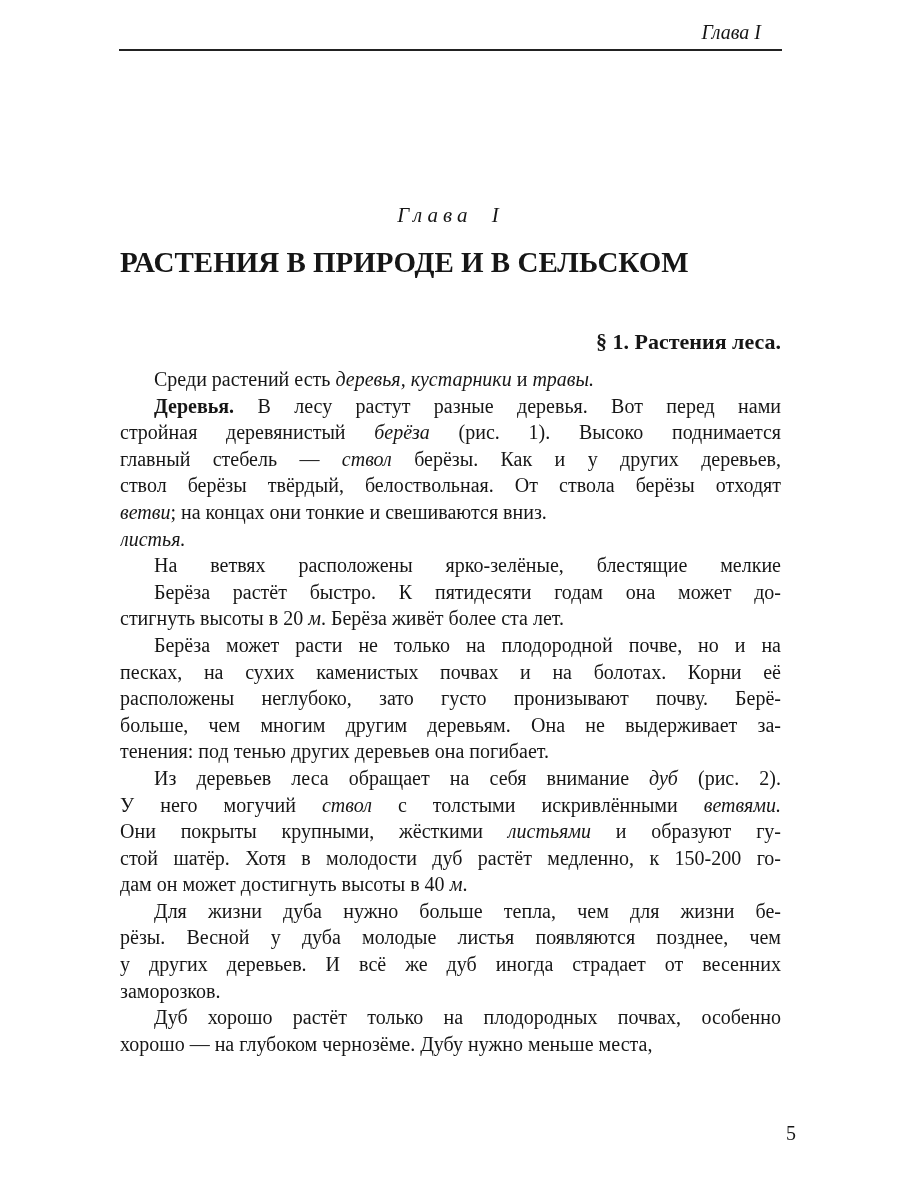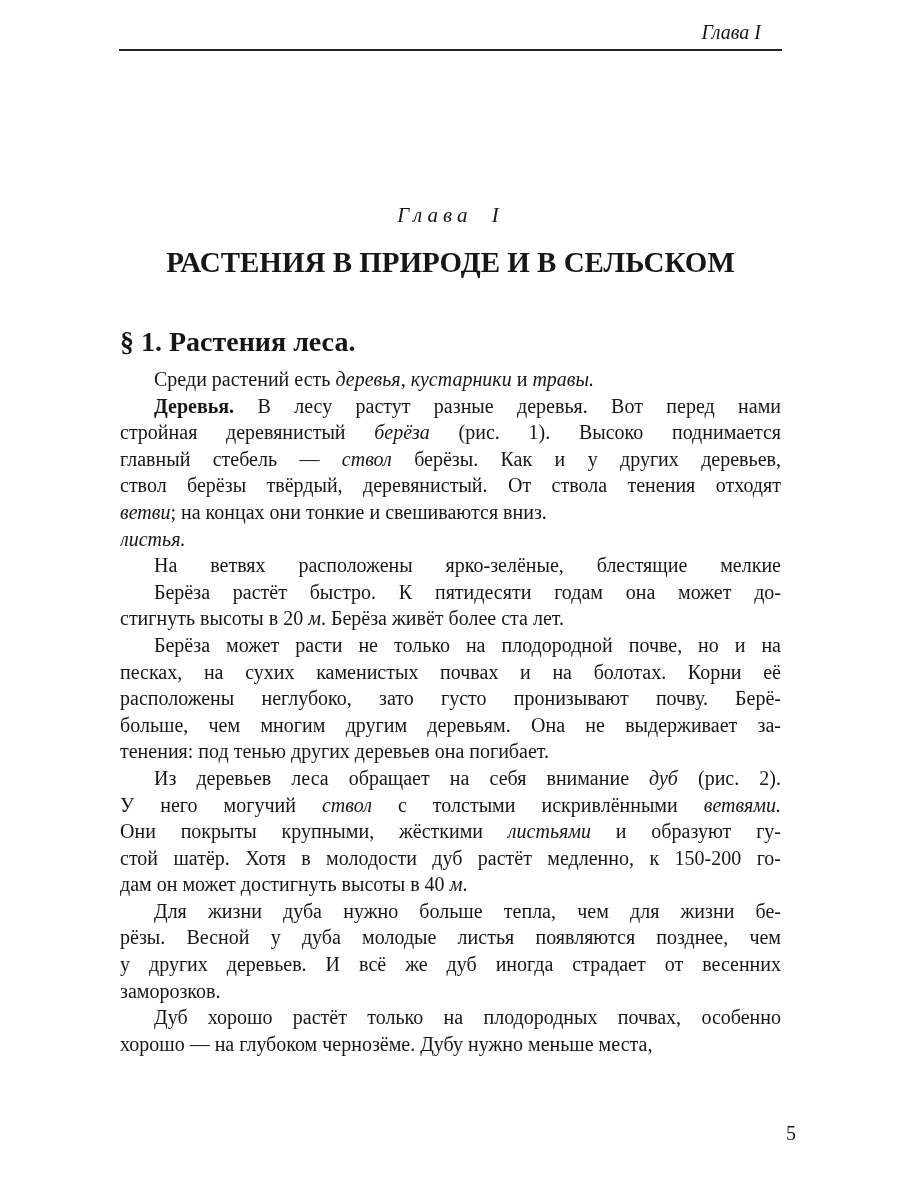--- a/index.html
+++ b/index.html
@@ -28,26 +28,26 @@
 
   .content{position:absolute;left:120px;top:0;width:661px;}
 
   .chapter-heading{
     position:absolute;top:202px;width:100%;
     text-align:center;font-style:italic;font-size:21px;line-height:26px;
     letter-spacing:5px;word-spacing:9px;
   }
   .page-title{
     position:absolute;top:244px;width:100%;
-    text-align:center;font-weight:bold;font-size:29px;line-height:37px;
+    font-weight:bold;font-size:29px;line-height:37px;
   }
   .page-title .title-line{white-space:nowrap;}
   .section-heading{
     position:absolute;top:328px;width:100%;
-    text-align:left;font-weight:bold;font-size:28px;line-height:28px;
+    text-align:right;font-weight:bold;font-size:22px;line-height:28px;
   }
 
   .body-text{
     position:absolute;top:366px;width:100%;
     font-size:20px;line-height:26.6px;
   }
   .para{margin:0;}
   .line{
     text-align:justify;
     text-align-last:justify;
@@ -85,21 +85,21 @@
     <div class="section-heading">§ 1. Растения леса.</div>
 
     <div class="body-text">
         <div class="para">
           <div class="line first last"><span>Среди растений есть </span><span class="it">деревья, кустарники</span><span> и </span><span class="it">травы.</span></div>
         </div>
         <div class="para">
           <div class="line first"><span class="bd">Деревья.</span><span> В лесу растут разные деревья. Вот перед нами</span></div>
           <div class="line"><span>стройная деревянистый </span><span class="it">берёза</span><span> (рис. 1). Высоко поднимается</span></div>
           <div class="line"><span>главный стебель — </span><span class="it">ствол</span><span> берёзы. Как и у других деревьев,</span></div>
-          <div class="line"><span>ствол берёзы твёрдый, деревянистый. От ствола тенения отходят</span></div>
+          <div class="line"><span>ствол берёзы твёрдый, белоствольная. От ствола берёзы отходят</span></div>
           <div class="line last"><span class="it">ветви</span><span>; на концах они тонкие и свешиваются вниз.</span></div>
         </div>
         <div class="para">
           <div class="line last"><span class="it">листья.</span></div>
           <div class="line first"><span>На ветвях расположены ярко-зелёные, блестящие мелкие</span></div>
         </div>
         <div class="para">
           <div class="line first"><span>Берёза растёт быстро. К пятидесяти годам она может до-</span></div>
           <div class="line last"><span>стигнуть высоты в 20 </span><span class="it">м</span><span>. Берёза живёт более ста лет.</span></div>
         </div>

